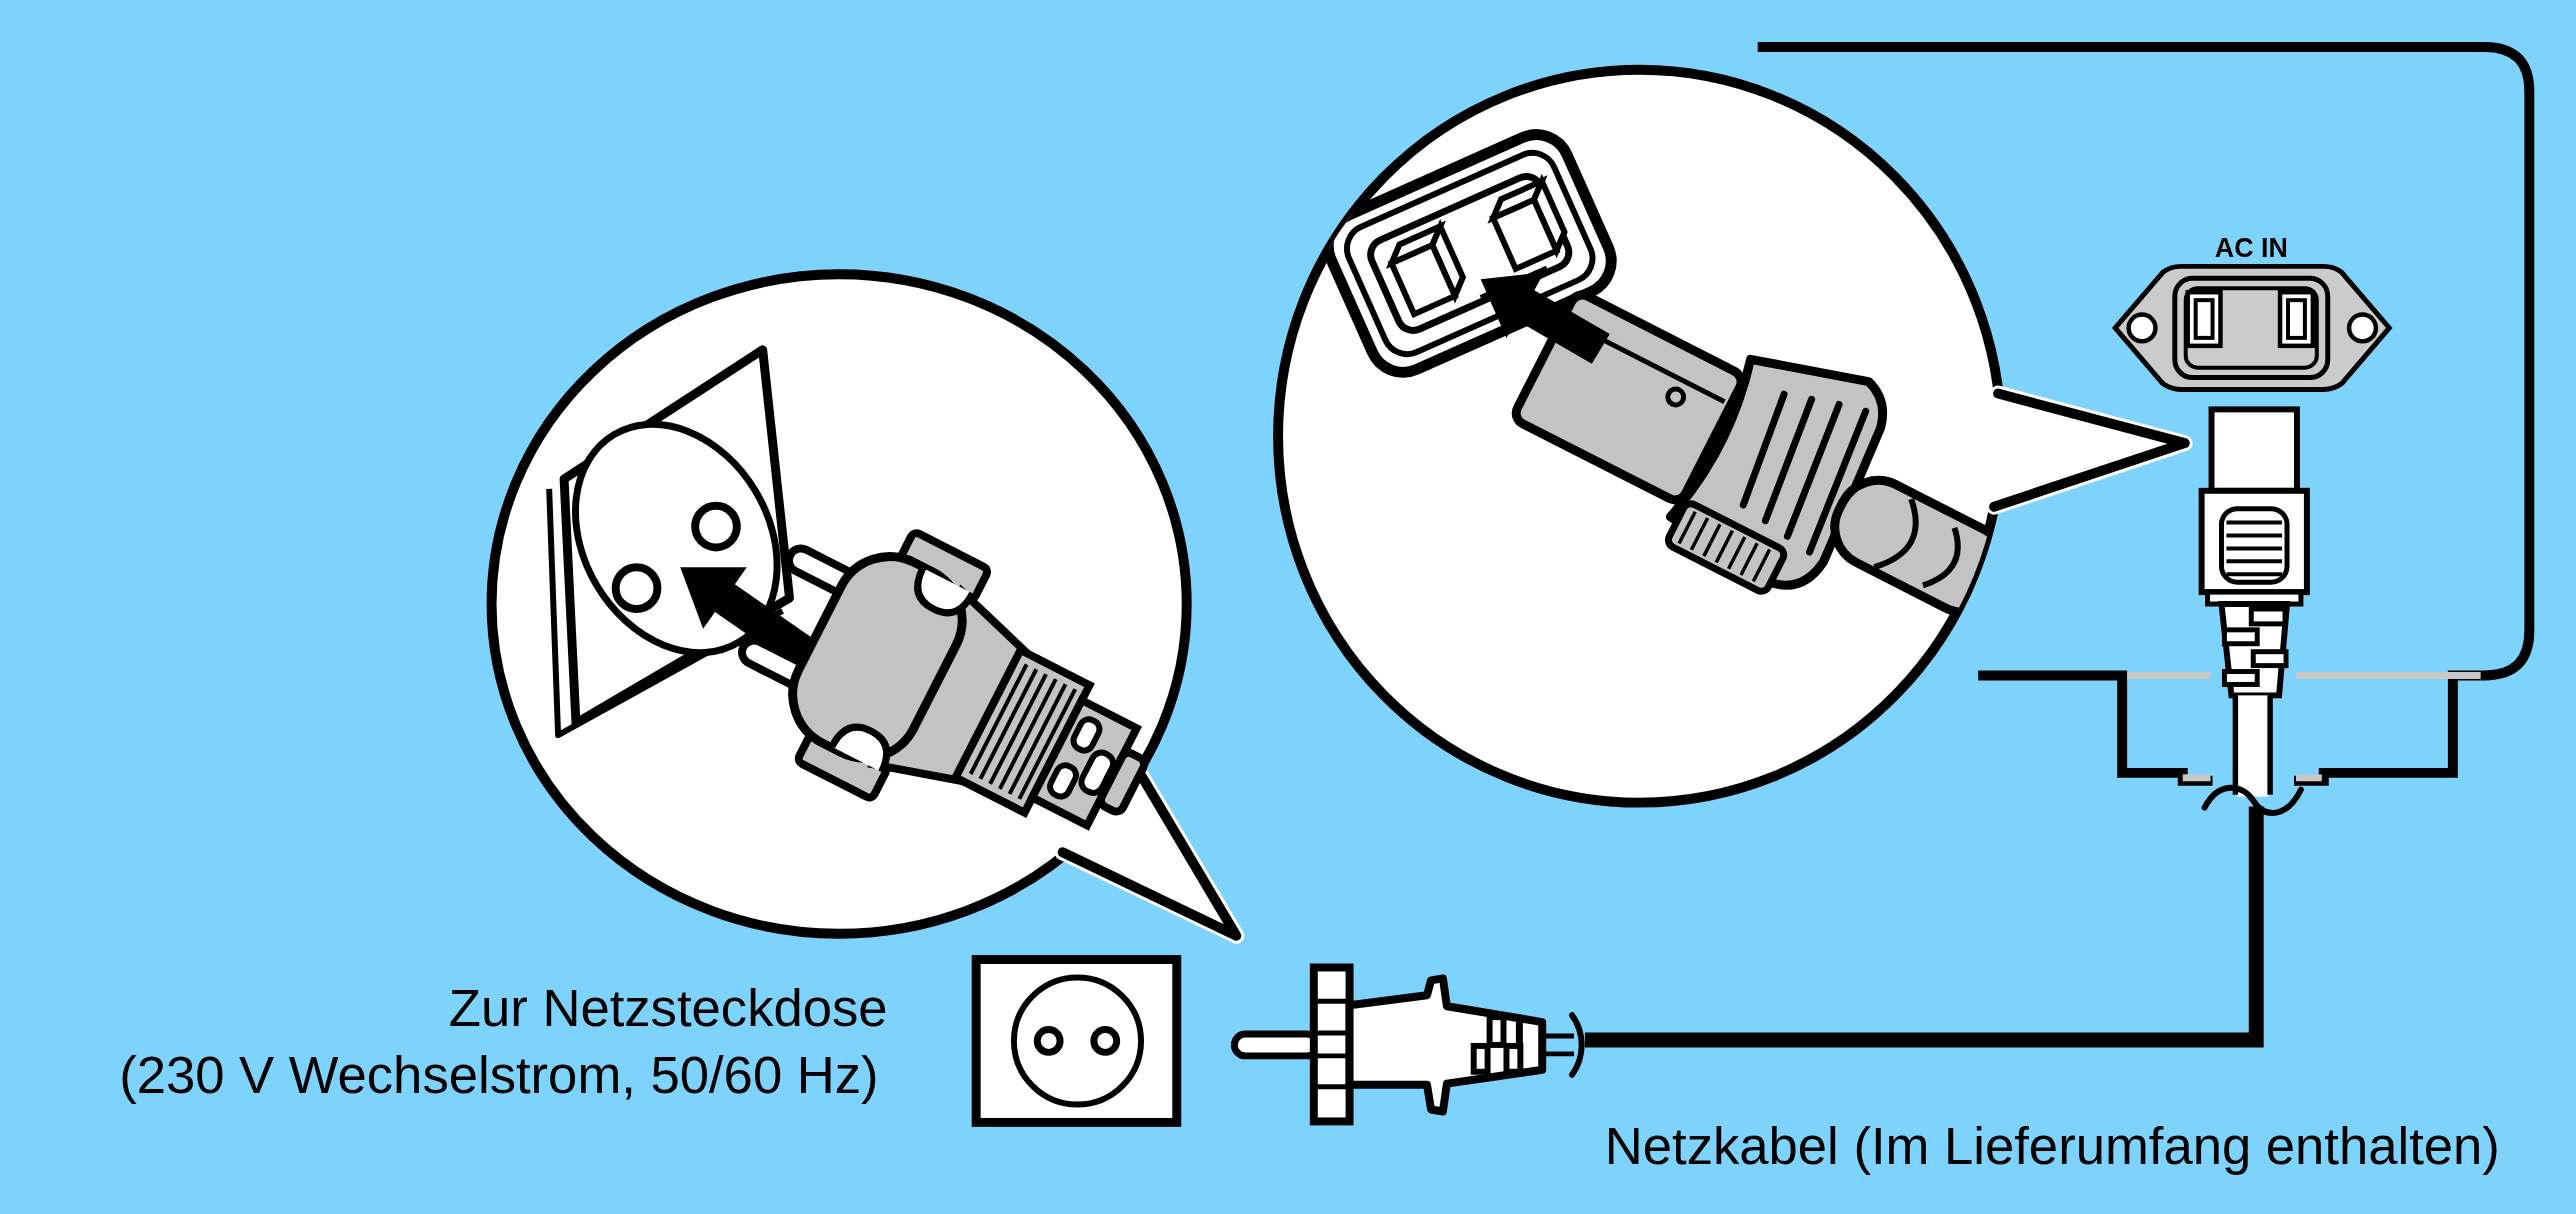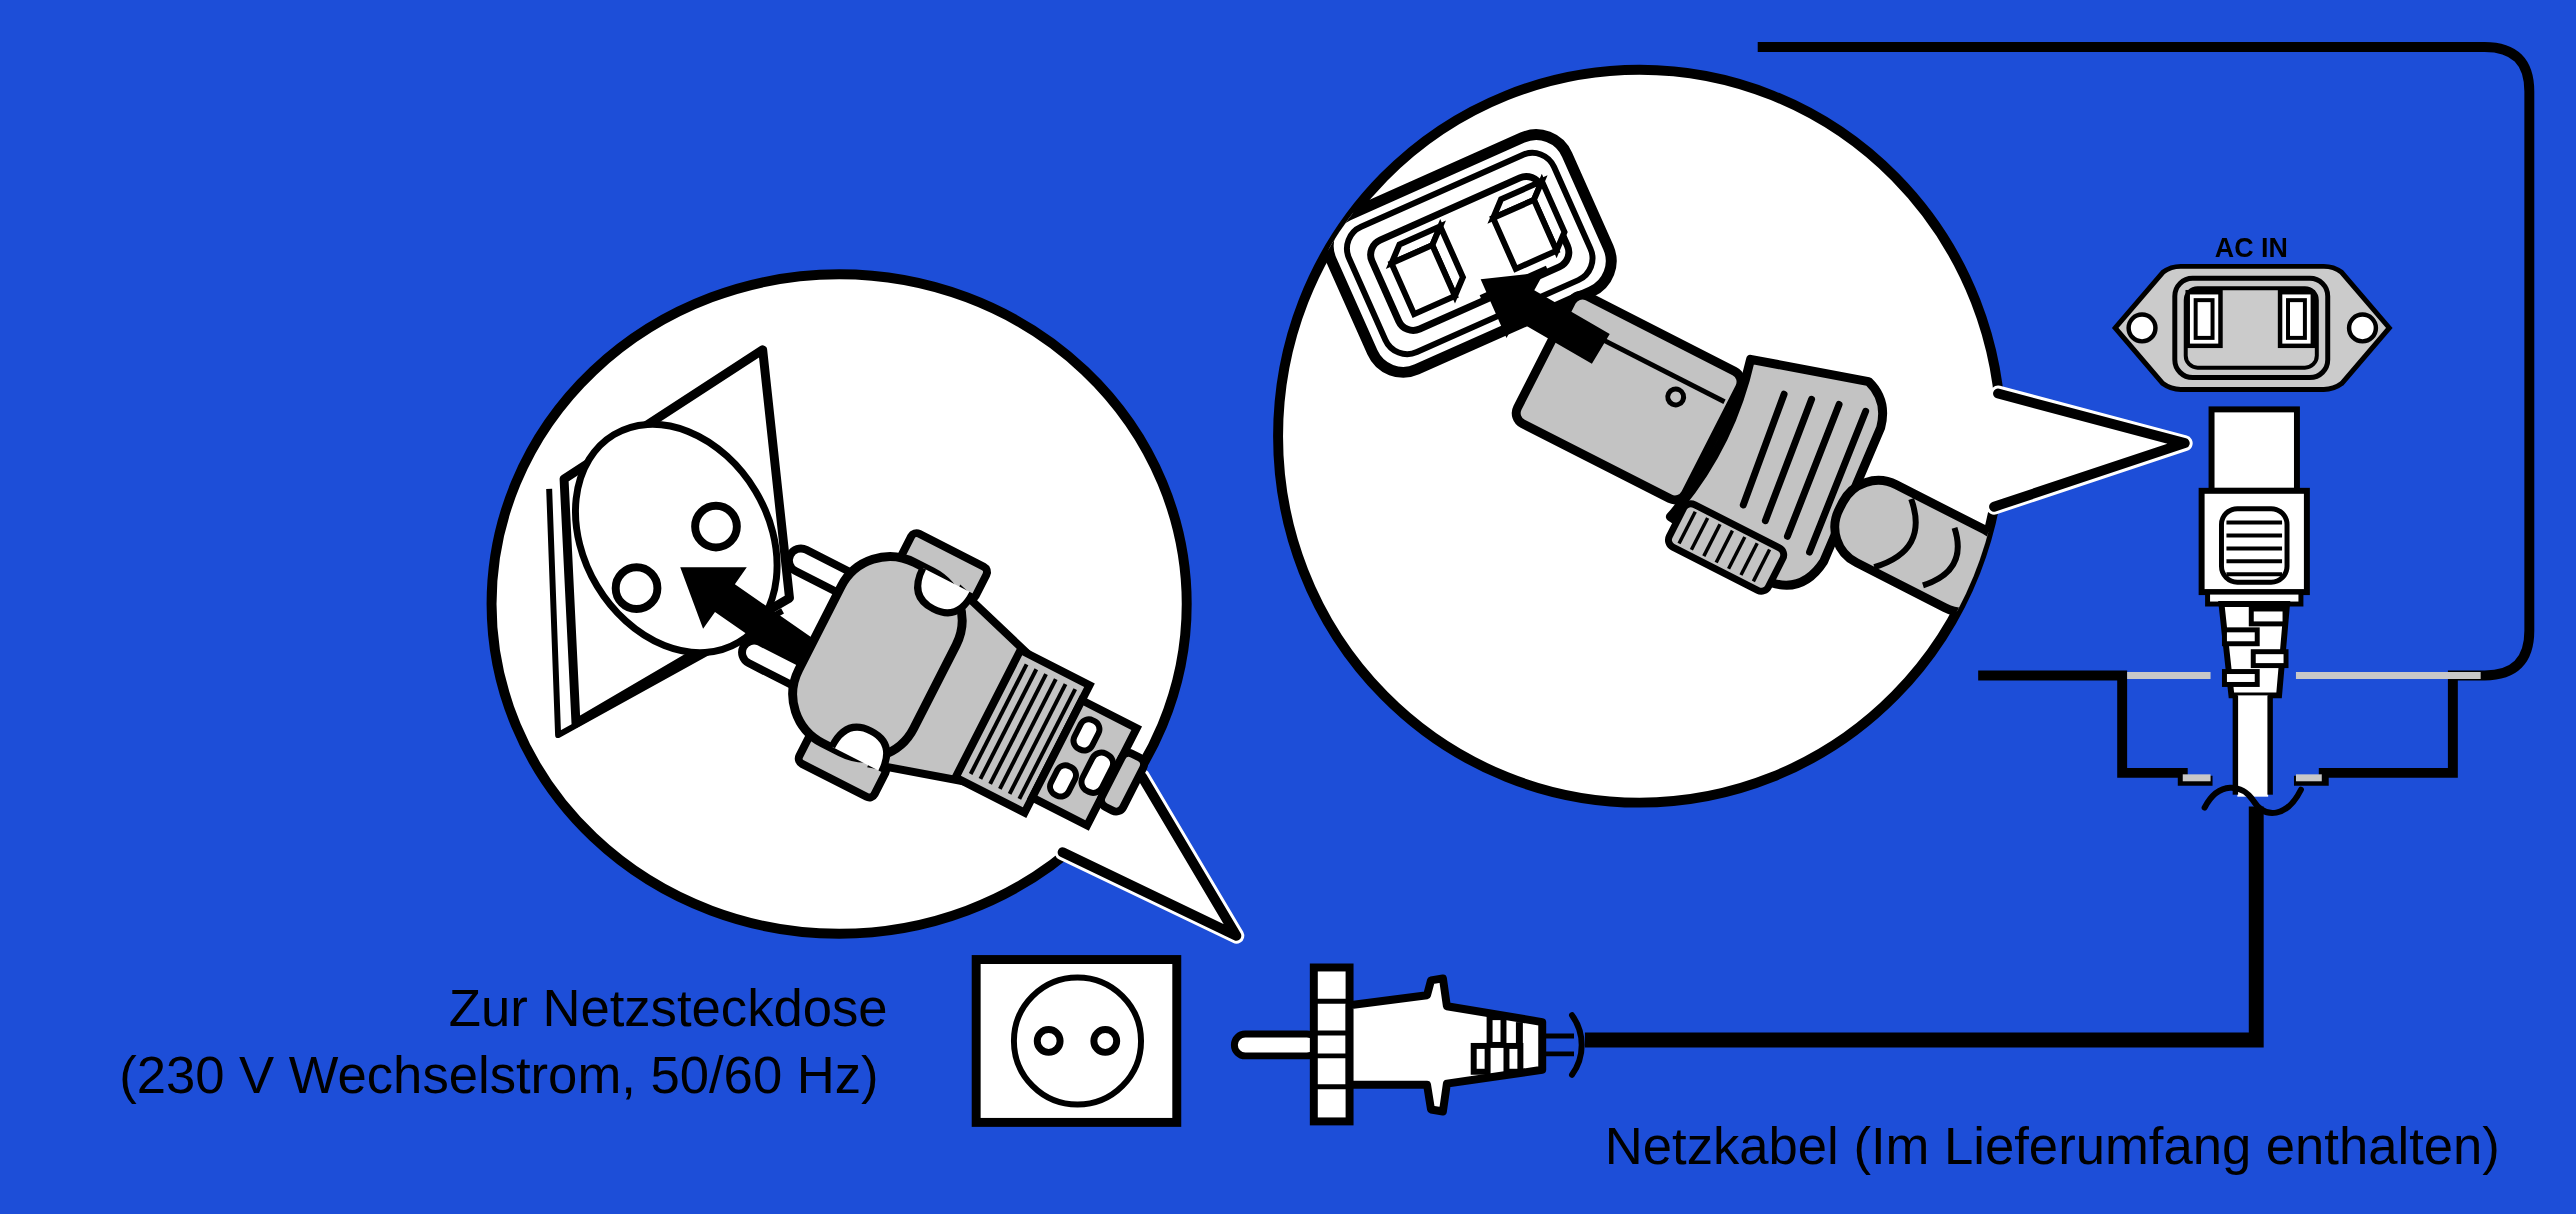--- a/index.html
+++ b/index.html
@@ -1,16 +1,16 @@
 <!DOCTYPE html>
 <html><head>
 <meta charset="utf-8">
 <style>
   html,body{margin:0;padding:0;background:#ffffff;}
-  #stage{position:relative;width:2576px;height:1215px;background:#1d4ed8;overflow:hidden;}
+  #stage{position:relative;width:2576px;height:1215px;background:#7dd3fc;overflow:hidden;}
   svg{position:absolute;left:0;top:0;}
   text{font-family:"Liberation Sans", sans-serif;fill:#000;}
   .lbl{font-size:53px;}
   .lbl-bold{font-size:27px;font-weight:bold;}
 </style>
 </head>
 <body>
 
 <div id="stage">
 <svg width="2576" height="1215" viewBox="0 0 2594 1223" xmlns="http://www.w3.org/2000/svg">

